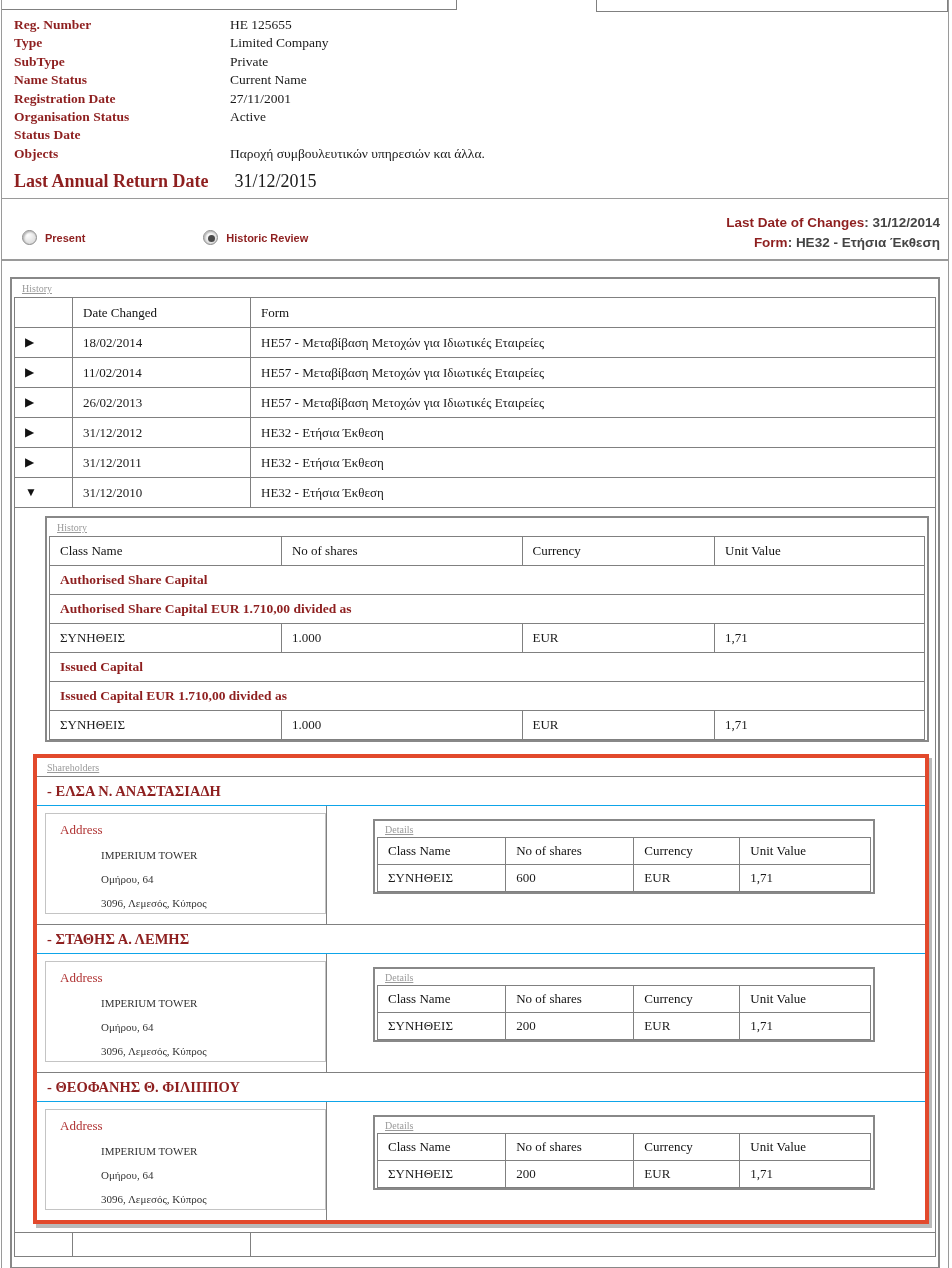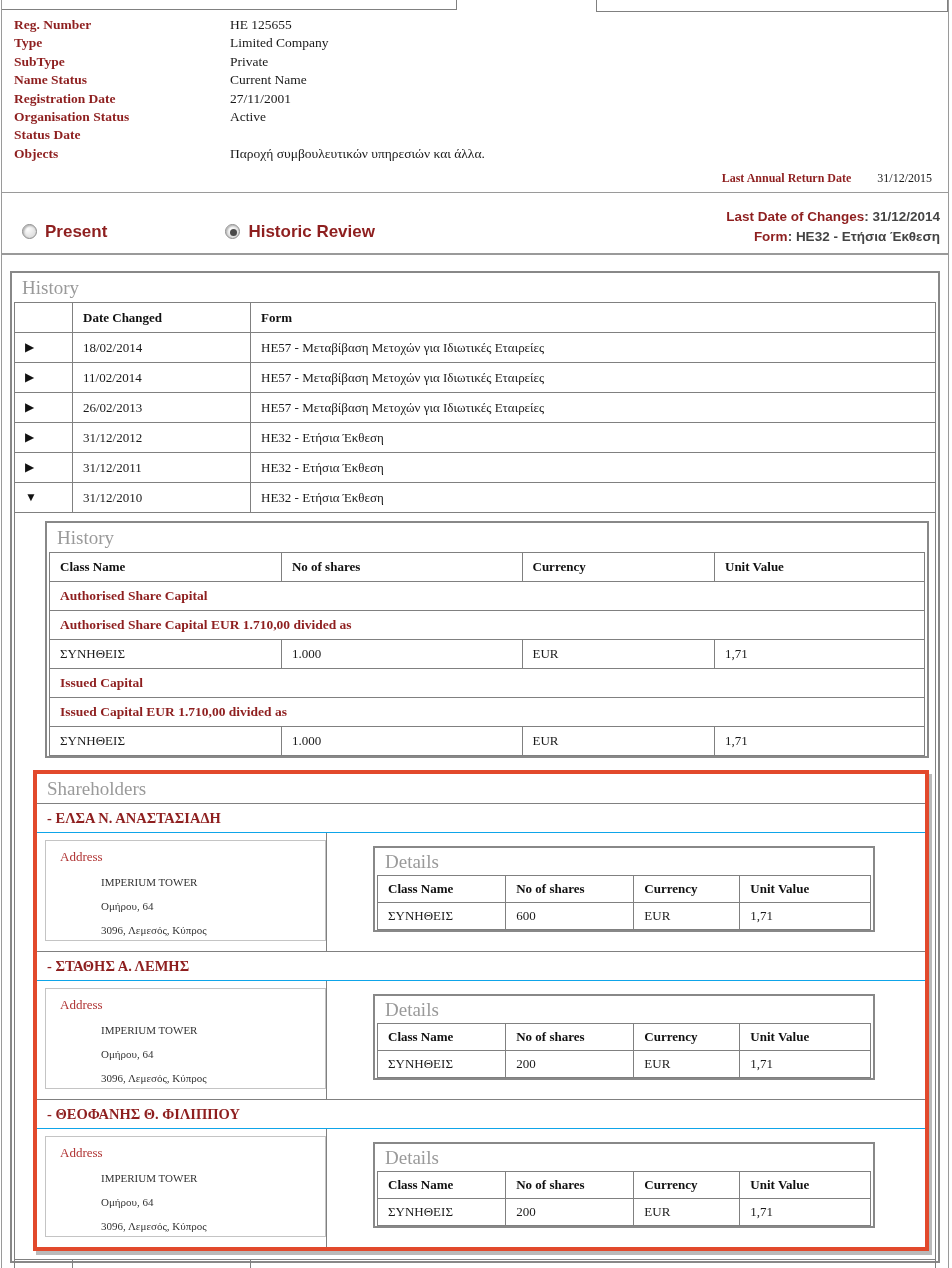--- a/index.html
+++ b/index.html
@@ -20,50 +20,50 @@
   }
   .tab-stub { position: absolute; background: #fff; border: 1px solid #808080; }
   .tab-stub-left  { left: 1px;  top: -11px; width: 456px; height: 21px; }
   .tab-stub-right { left: 596px; top: -9px; width: 352px; height: 21px; }
 
   
   .company-info { padding: 17px 8px 0 12px; }
   .field-row { display: flex; height: 18.4px; font-size: 13.5px; }
   .field-label { width: 216px; font-weight: bold; color: #8e1f1f; }
   .field-value { color: #1a1a1a; }
-  .lar-row { text-align: right; padding: 7px 8px 6px 0; font-size: 12px; }
+  .lar-row { text-align: left; padding: 7px 8px 6px 0; font-size: 18px; }
   .lar-label { font-weight: bold; color: #8e1f1f; margin-right: 26px; }
 
   .sep1 { border-top: 1px solid #9a9a9a; }
   .sep2 { border-top: 2px solid #9a9a9a; }
 
   
   .view-row { display: flex; justify-content: space-between; padding: 14px 4px 6px 20px; height: 60px; }
   .radios { display: flex; padding-top: 9px; }
   .radio-item { display: flex; align-items: center; margin-right: 118px;
-    font-family: "Liberation Sans", sans-serif; font-weight: bold; color: #8e1f1f; font-size: 17px; }
+    font-family: "Liberation Sans", sans-serif; font-weight: bold; color: #8e1f1f; font-size: 11px; }
   .radio-circle { width: 15px; height: 15px; border-radius: 50%; border: 1px solid #8a8a8a;
     background: radial-gradient(circle at 35% 30%, #ffffff, #d2d2d2);
     box-shadow: inset 1px 1px 2px rgba(0,0,0,0.28); margin-right: 8px; position: relative; flex: none; }
   .radio-circle.selected::after { content: ""; position: absolute; left: 4px; top: 4px;
     width: 7px; height: 7px; border-radius: 50%; background: #4a4a4a; }
   .changes-info { text-align: right; font-family: "Liberation Sans", sans-serif;
     font-weight: bold; font-size: 13.5px; line-height: 20px; padding-right: 4px; }
   .c-label { color: #8e1f1f; }
   .c-value { color: #444; }
 
   
-  .panel-legend { font-size: 19px; color: #9a9a9a; padding: 4px 0 3px 10px; }
+  .panel-legend { font-size: 10px; color: #9a9a9a; padding: 4px 0 3px 10px; text-decoration: underline; }
   .history-panel { margin: 16px 8px 0 8px; border: 2px solid #888; height: 992px; }
 
   table.grid { border-collapse: collapse; margin: 0 2px; width: calc(100% - 4px);
     font-size: 13px; table-layout: fixed; }
   .grid th, .grid td { border: 1px solid #808080; padding: 0 10px; height: 30px;
     text-align: left; vertical-align: middle; }
-  .grid th { font-weight: bold; color: #111; }
+  .grid th { font-weight: normal; color: #111; }
   .col-arrow { width: 58px; }
   .col-date  { width: 178px; }
   .arrow-cell { text-align: center; padding: 0; font-size: 12px; color: #111; cursor: pointer; }
 
   td.expanded-cell { padding: 8px 6px 8px 18px; }
 
   .sc-panel { border: 2px solid #888; margin-left: 12px; }
   .sc-panel .grid td, .sc-panel .grid th { height: 29px; }
   .cap-title { color: #8e1f1f; font-weight: bold; font-size: 13.5px; }
   .sc-c1 { width: 26.5%; } .sc-c2 { width: 27.5%; } .sc-c3 { width: 22%; } .sc-c4 { width: 24%; }

